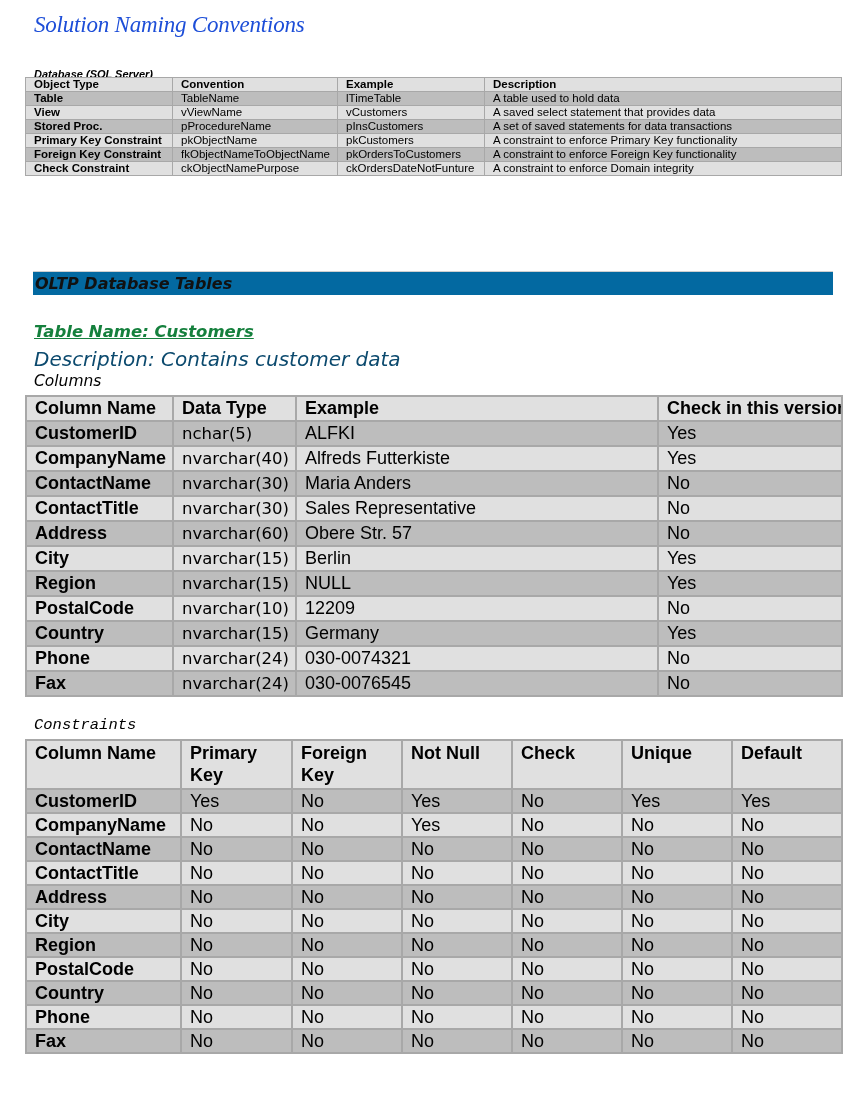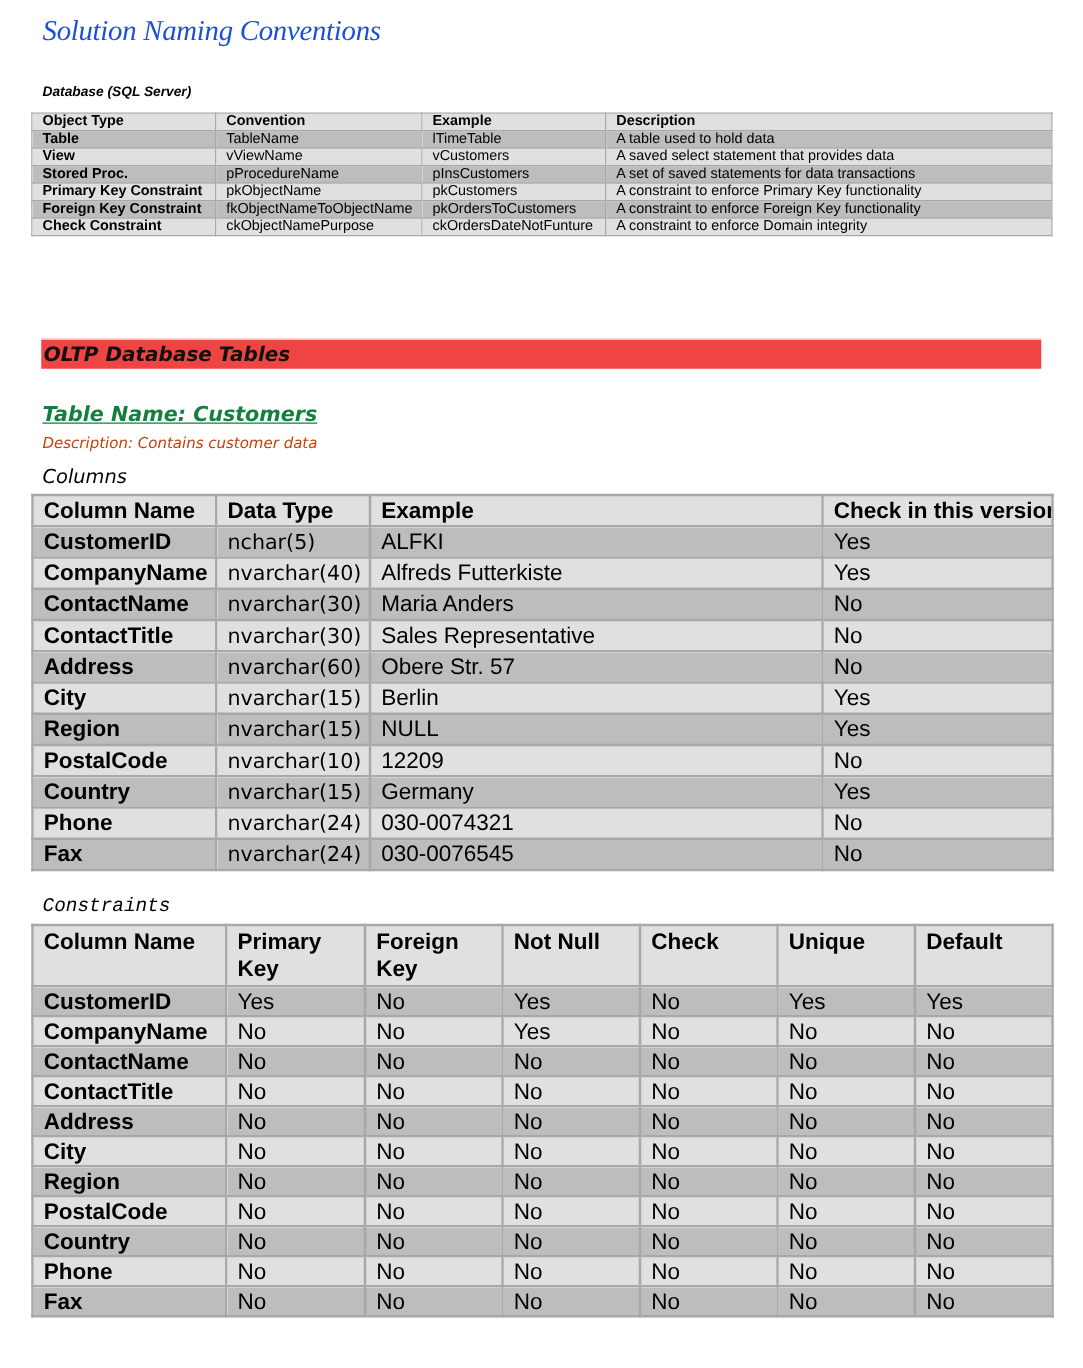--- a/index.html
+++ b/index.html
@@ -8,40 +8,40 @@
     position: absolute; left: 34px; top: 12px;
     font-family: Liberation Serif, serif; font-style: italic; font-size: 23px; color: #1d4ed8;
     letter-spacing: -0.2px;
   }
   .caption-small {
     position: absolute; left: 34px; top: 68px;
     font-family: "Liberation Sans", sans-serif; font-style: italic; font-weight: bold; font-size: 11px;
   }
   table { border-collapse: collapse; position: absolute; table-layout: fixed; }
   td, th { border: 2px solid #a8a8a8; padding: 0 0 0 8px; text-align: left; vertical-align: top; overflow: hidden; white-space: nowrap; }
-  .naming { left: 25px; top: 90px; width: 816px; font-family: "Liberation Sans", sans-serif; font-size: 11.5px; }
+  .naming { left: 25px; top: 77px; width: 816px; font-family: "Liberation Sans", sans-serif; font-size: 11.5px; }
   .naming td, .naming th { height: 13px; line-height: 13px; border-width: 1.5px; padding-left: 8px; }
   .naming th { font-weight: bold; }
   .naming td.key { font-weight: bold; }
   tr.light td, tr.light th { background: #e0e0e0; }
   tr.dark td, tr.dark th { background: #bdbdbd; }
   .section-bar {
     position: absolute; left: 33px; top: 271px; width: 800px; height: 24px;
-    background: #ef4444; border-top: 1px solid #cfcfcf;
+    background: #0369a1; border-top: 1px solid #cfcfcf;
     font-family: "DejaVu Sans", sans-serif; font-weight: bold; font-style: italic; font-size: 16px;
     line-height: 24px; padding-left: 2px; box-sizing: border-box; color: #111;
   }
   .table-name {
     position: absolute; left: 34px; top: 322px;
     font-family: "DejaVu Sans", sans-serif; font-weight: bold; font-style: italic; font-size: 16.5px;
     text-decoration: underline; color: #15803d;
   }
   .desc {
     position: absolute; left: 34px; top: 347px;
-    font-family: "DejaVu Sans", sans-serif; font-style: italic; font-size: 12px; color: #c2410c;
+    font-family: "DejaVu Sans", sans-serif; font-style: italic; font-size: 20px; color: #0c4a6e;
   }
   .sub-label {
     position: absolute; left: 34px;
     font-family: "DejaVu Sans", sans-serif; font-style: italic; font-size: 15.5px; color: #000000;
   }
   .columns { left: 25px; top: 395px; width: 816px; font-family: "Liberation Sans", sans-serif; font-size: 18px; }
   .columns td, .columns th { height: 23px; line-height: 23px; padding-left: 8px; }
   .columns th { font-weight: bold; }
   .columns td.key { font-weight: bold; }
   .columns td.dtype { font-family: "DejaVu Sans", sans-serif; font-size: 16.5px; }

